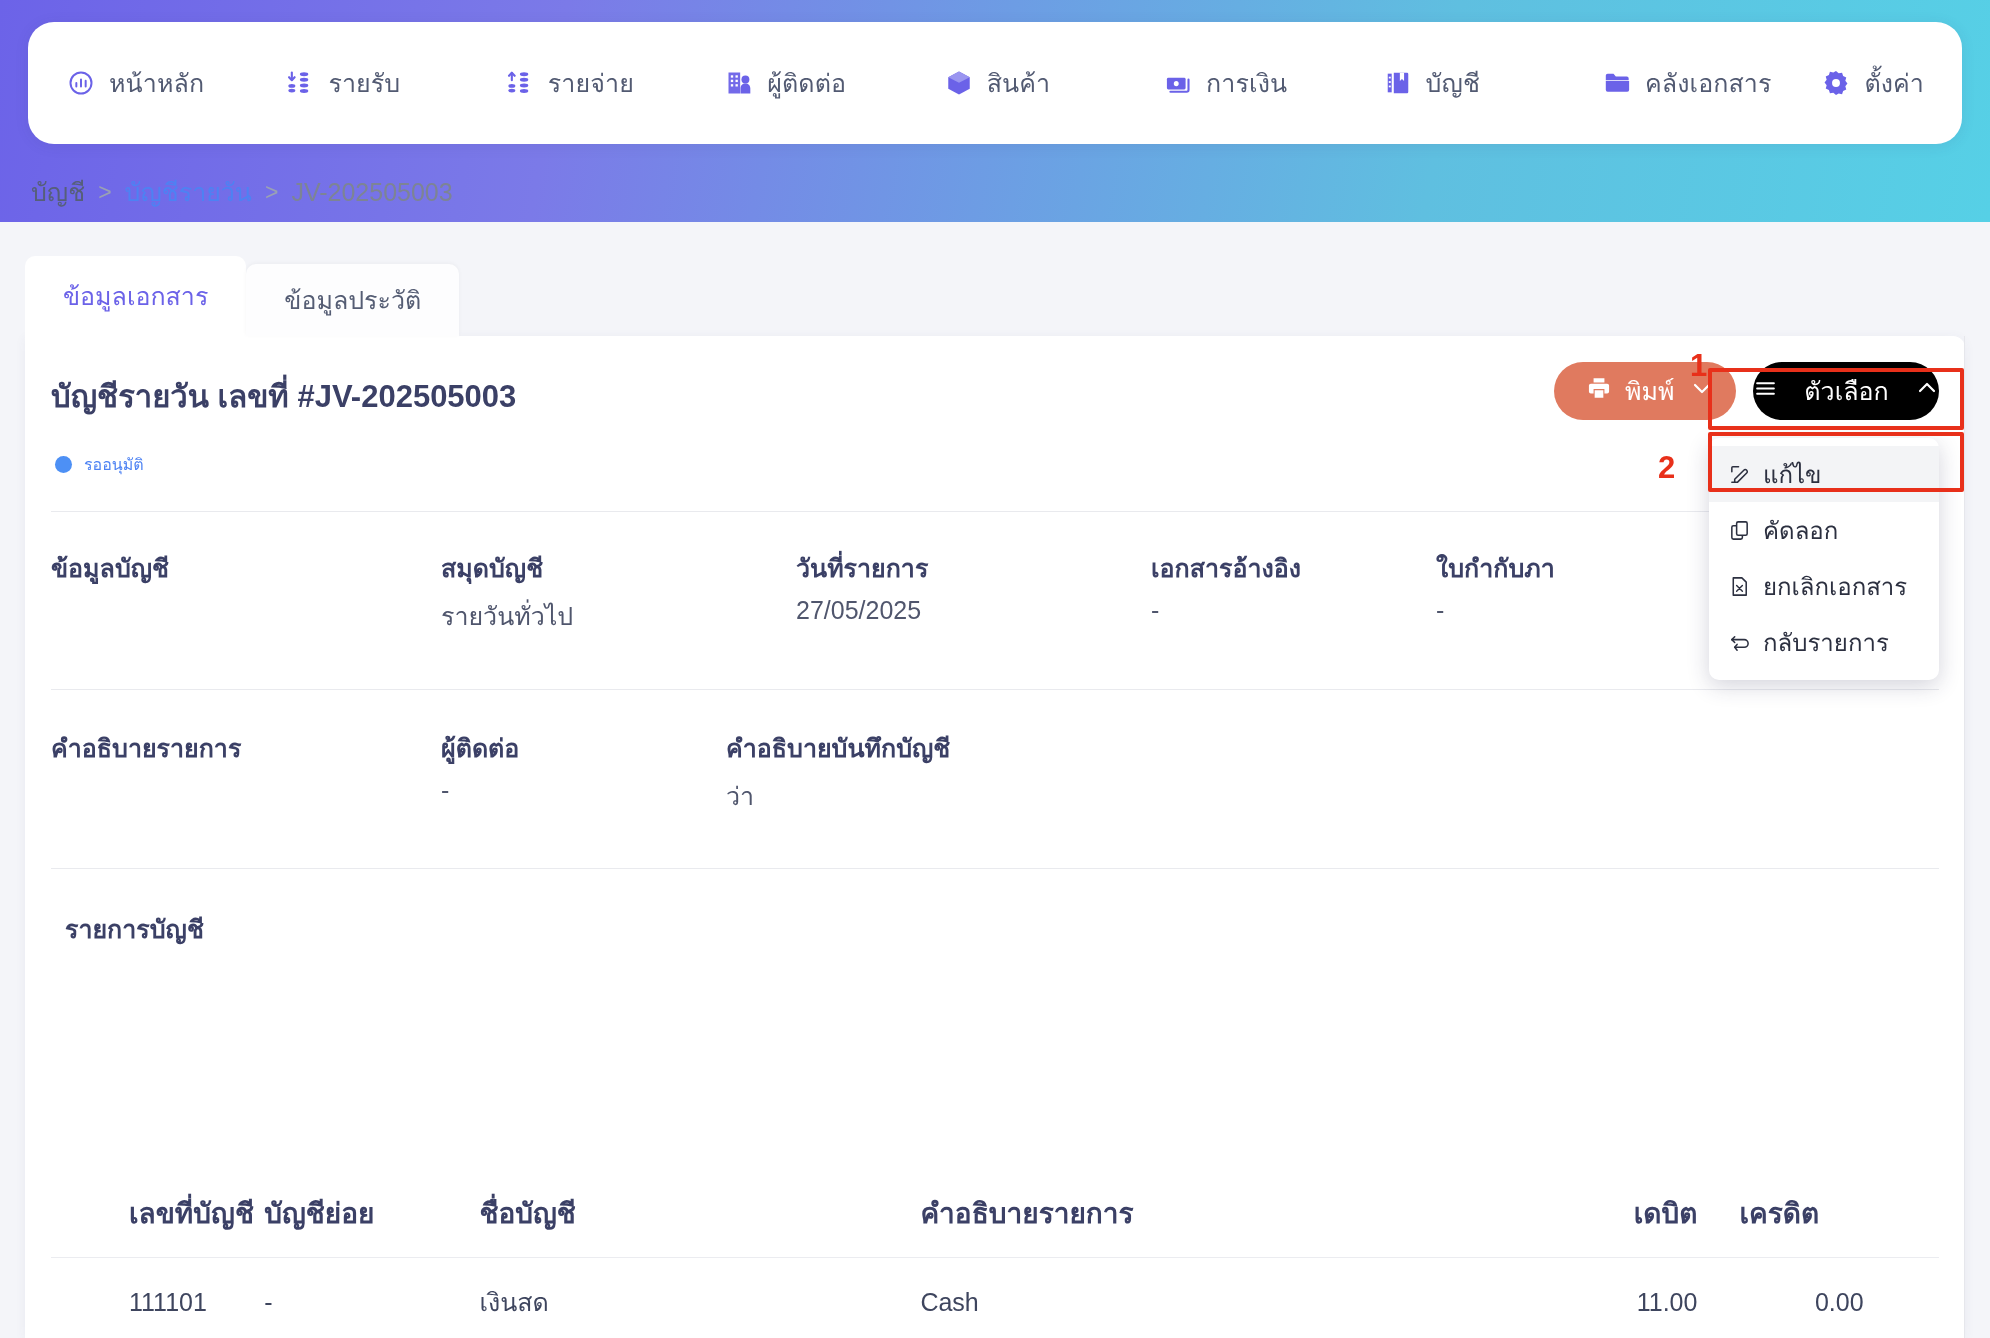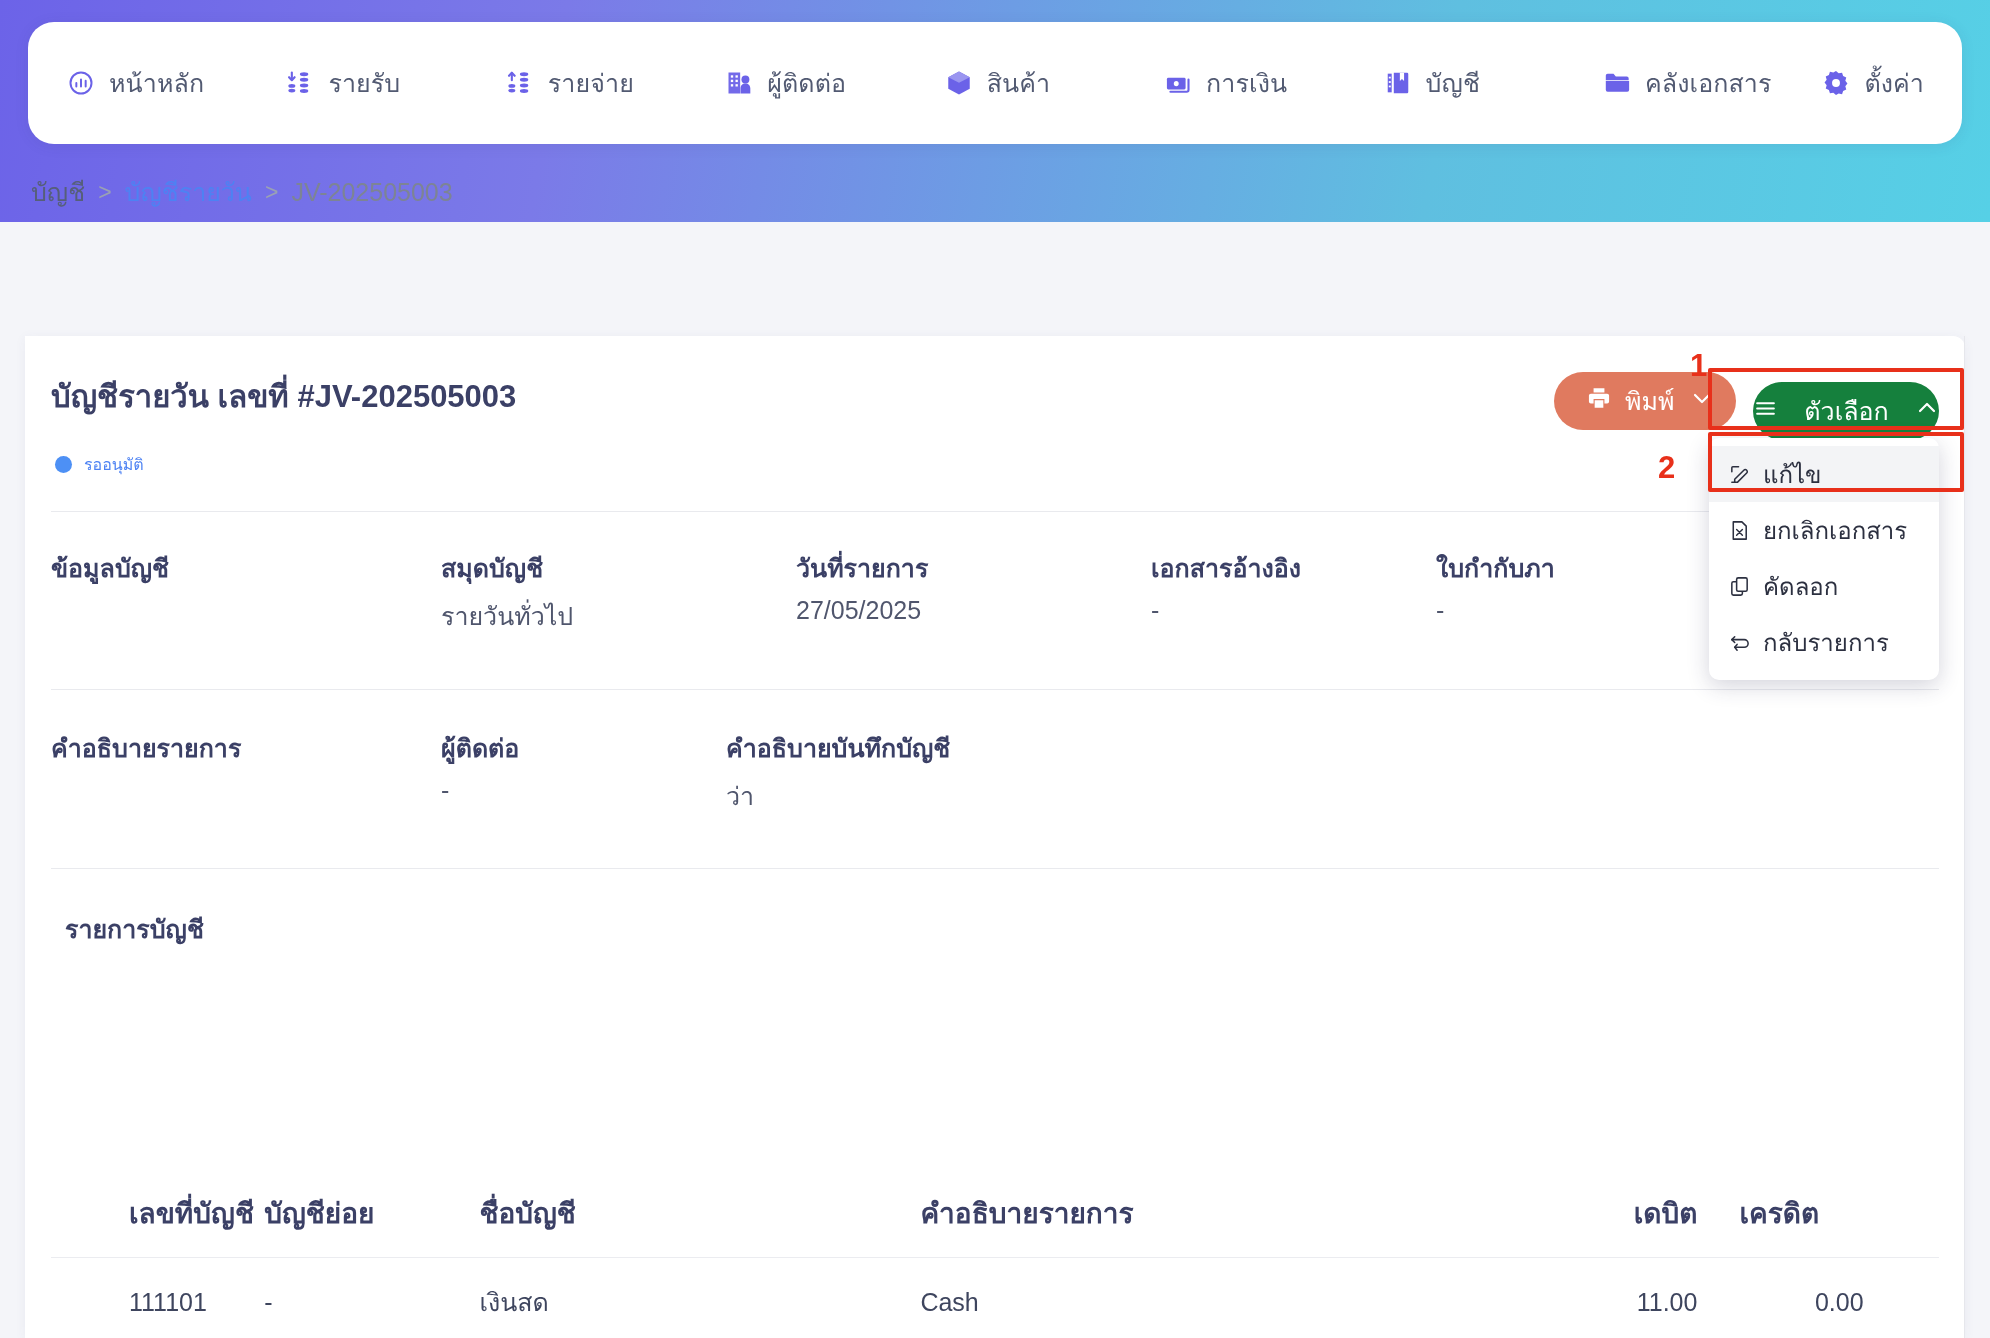--- a/index.html
+++ b/index.html
@@ -165,26 +165,25 @@
   }
   .btn-print {
     background: #e07a5f;
     padding: 0 30px 0 32px;
     gap: 16px;
     width: 182px;
     justify-content: space-between;
   }
   .btn-print .lbl { display: flex; align-items: center; gap: 13px; }
   .btn-options {
-    background: #15803d;
+    background: #000000;
     padding: 0 26px;
     gap: 26px;
     width: 186px;
     justify-content: center;
-    margin-top: 20px;
   }
   .btn-wrap-options { position: relative; }
   .hl-box {
     position: absolute;
     border: 4px solid #e8301a;
     border-radius: 2px;
     pointer-events: none;
     z-index: 30;
   }
   .hl-num {
@@ -439,20 +438,28 @@
   </nav>
 
   <div class="breadcrumb">
     <span class="bc-plain">บัญชี</span>
     <span class="bc-sep">&gt;</span>
     <span class="bc-link">บัญชีรายวัน</span>
     <span class="bc-sep">&gt;</span>
     <span class="bc-current">JV-202505003</span>
   </div>
 
+  <div class="tabs">
+    <div class="tab active">
+      <span>ข้อมูลเอกสาร</span>
+    </div>
+    <div class="tab inactive">
+      <span>ข้อมูลประวัติ</span>
+    </div>
+  </div>
 
   <div class="card">
 
     <div class="page-title">บัญชีรายวัน เลขที่ #JV-202505003</div>
 
     <div class="btn-row">
 
       <button class="btn btn-print">
         <span class="lbl">
           <span>
@@ -494,35 +501,35 @@
                 <path d="M4 20h6l9.5-9.5a2.1 2.1 0 0 0-3-3L7 17v3z"></path>
                   <path d="M4 9V5a1 1 0 0 1 1-1h6"></path>
               </svg>
             </span>
             <span>แก้ไข</span>
           </div>
 
           <div class="dd-item">
             <span class="dd-icon">
               <svg width="23" height="23" viewBox="0 0 24 24" fill="none" stroke="currentColor" stroke-width="1.6" stroke-linejoin="round">
+                <rect x="9" y="3" width="11" height="14" rx="1.6"></rect>
+                  <path d="M15 17v2.4A1.6 1.6 0 0 1 13.4 21H5.6A1.6 1.6 0 0 1 4 19.4V8.6A1.6 1.6 0 0 1 5.6 7H9"></path>
+              </svg>
+            </span>
+            <span>คัดลอก</span>
+          </div>
+
+          <div class="dd-item">
+            <span class="dd-icon">
+              <svg width="23" height="23" viewBox="0 0 24 24" fill="none" stroke="currentColor" stroke-width="1.6" stroke-linejoin="round">
                 <path d="M5.5 3h9L19 7.4V21H5.5z"></path>
                 <path d="M9 11l6 6M15 11l-6 6" stroke-width="1.5" stroke-linecap="round"></path>
               </svg>
             </span>
             <span>ยกเลิกเอกสาร</span>
-          </div>
-
-          <div class="dd-item">
-            <span class="dd-icon">
-              <svg width="23" height="23" viewBox="0 0 24 24" fill="none" stroke="currentColor" stroke-width="1.6" stroke-linejoin="round">
-                <rect x="9" y="3" width="11" height="14" rx="1.6"></rect>
-                  <path d="M15 17v2.4A1.6 1.6 0 0 1 13.4 21H5.6A1.6 1.6 0 0 1 4 19.4V8.6A1.6 1.6 0 0 1 5.6 7H9"></path>
-              </svg>
-            </span>
-            <span>คัดลอก</span>
           </div>
 
 
           <div class="dd-item">
             <span class="dd-icon">
               <svg width="23" height="23" viewBox="0 0 24 24" fill="none" stroke="currentColor" stroke-width="1.6" stroke-linecap="round" stroke-linejoin="round">
                 <path d="M4 9h13a4 4 0 0 1 0 8H7"></path>
                   <path d="M7 6L4 9l3 3"></path>
                   <path d="M9.5 14L7 17l2.5 3"></path>
               </svg>

